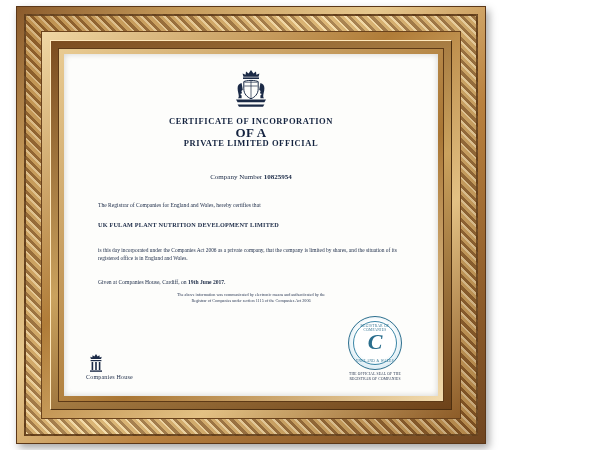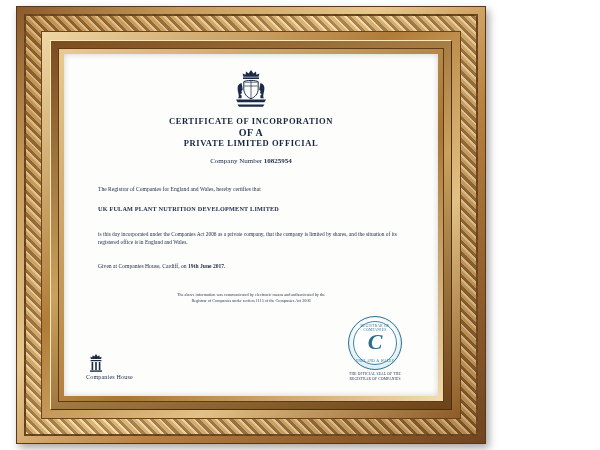--- a/index.html
+++ b/index.html
@@ -100,27 +100,27 @@
     margin-top: 4px;
     color: #14233f;
   }
   .title-line {
     font-size: 8.5px;
     letter-spacing: 0.6px;
     font-weight: bold;
     line-height: 11px;
   }
   .title-line.small {
-    font-size: 10px;
+    font-size: 13px;
     letter-spacing: 0.4px;
   }
 
   .company-number {
     text-align: center;
-    margin-top: 8px;
+    margin-top: 24px;
     font-size: 7px;
     color: #1b2a46;
   }
   .company-number .num { font-weight: bold; }
 
   .body-text {
     margin: 0 34px;
     color: #1b2a46;
   }
   .registrar-line {

